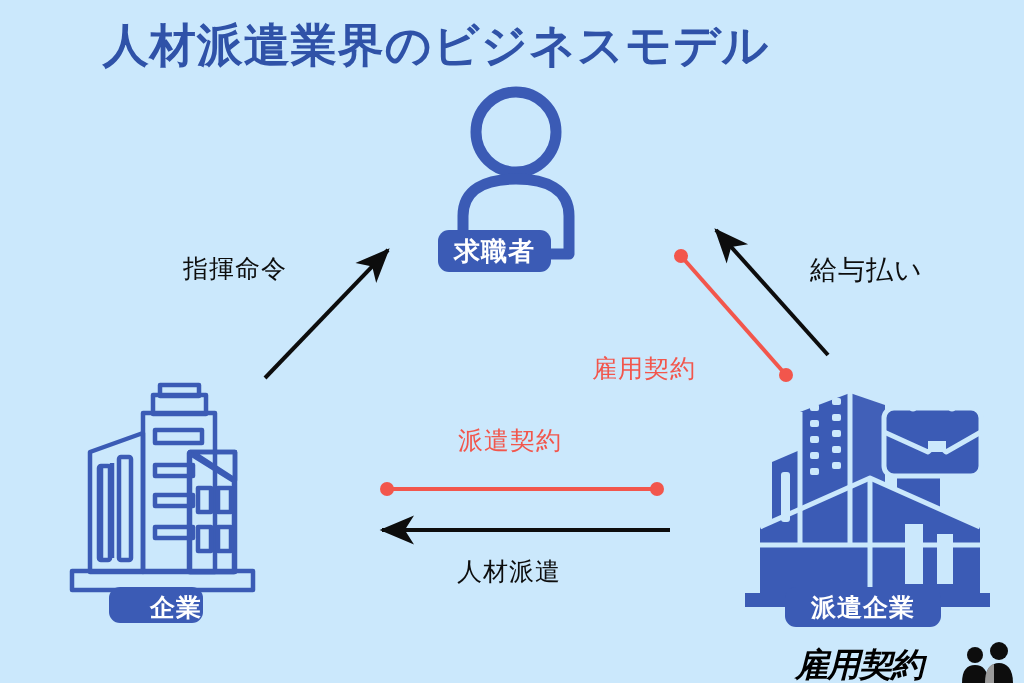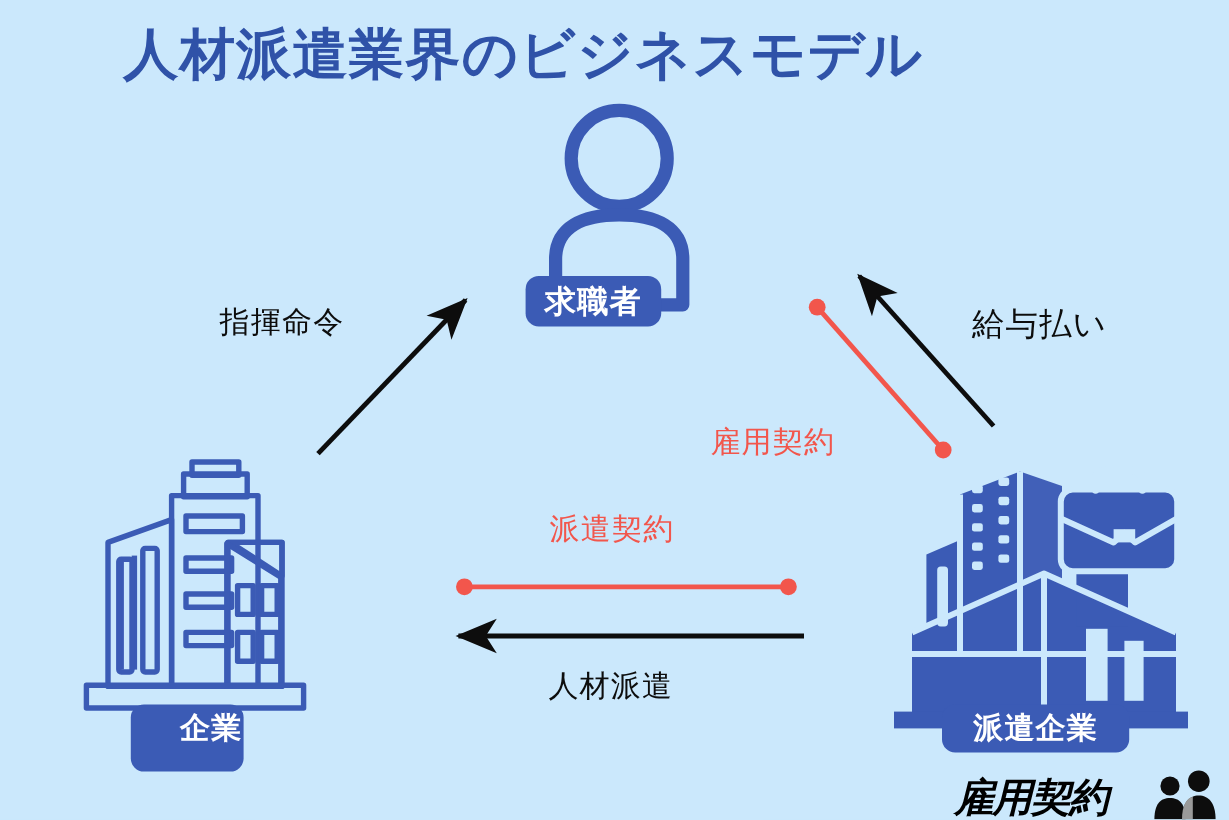--- a/index.html
+++ b/index.html
@@ -61,21 +61,21 @@
     width: 113px;
     height: 42px;
     font-size: 26px;
     line-height: 42px;
     letter-spacing: 1px;
   }
   #badge-company {
     left: 109px;
     top: 587px;
     width: 94px;
-    height: 56px;
+    height: 36px;
     font-size: 25px;
     line-height: 40px;
     letter-spacing: 1px;
     padding-left: 40px;
   }
   #badge-agency {
     left: 785px;
     top: 587px;
     width: 156px;
     height: 40px;

